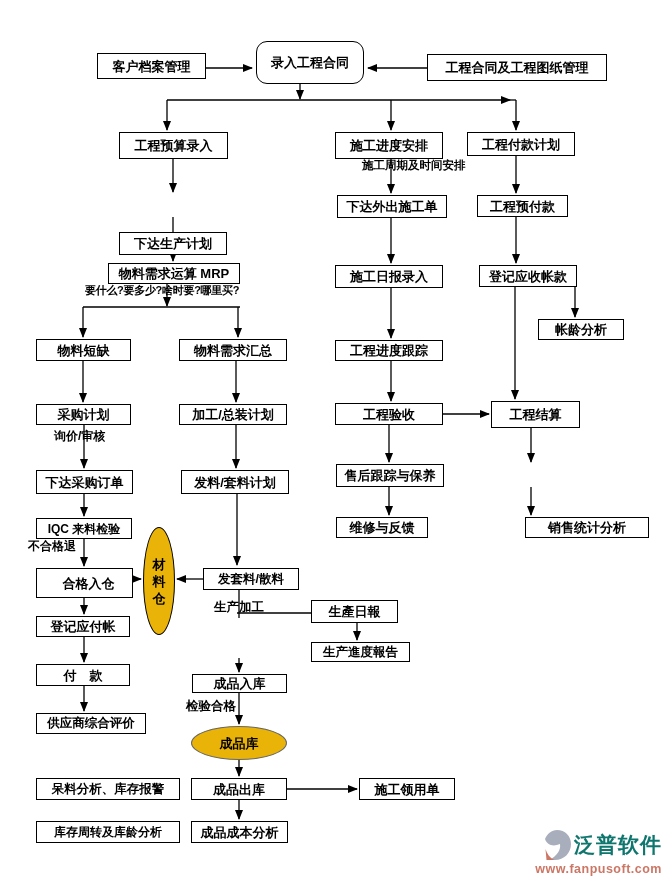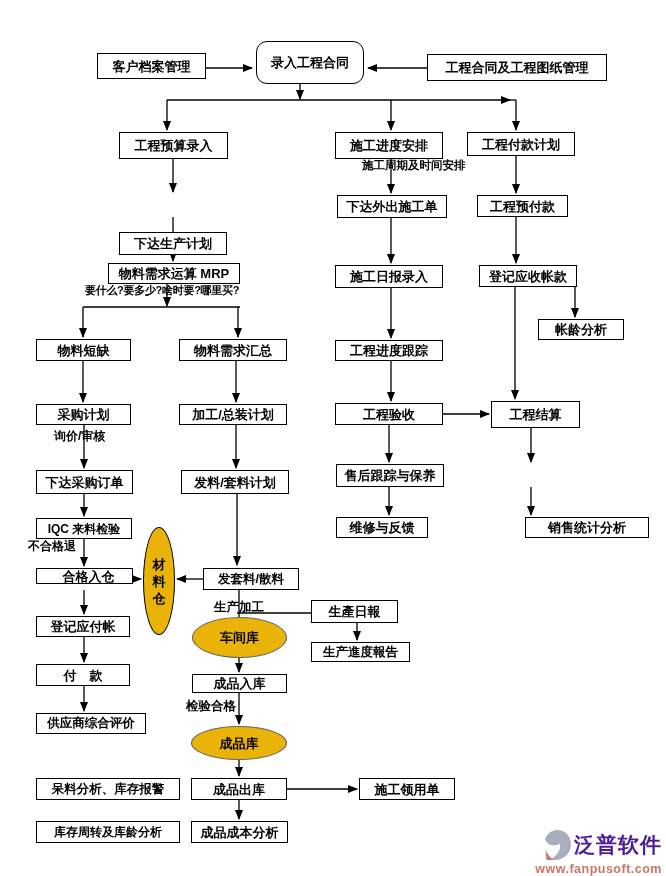--- a/index.html
+++ b/index.html
@@ -109,51 +109,50 @@
   <div class="node" style="left:36px;top:404px;width:95px;height:21px;">采购计划</div>
   <div class="node" style="left:179px;top:404px;width:108px;height:21px;">加工/总装计划</div>
   <div class="node" style="left:335px;top:403px;width:108px;height:22px;">工程验收</div>
   <div class="node" style="left:491px;top:401px;width:89px;height:27px;">工程结算</div>
   <div class="node" style="left:36px;top:470px;width:97px;height:24px;">下达采购订单</div>
   <div class="node" style="left:181px;top:470px;width:108px;height:24px;">发料/套料计划</div>
   <div class="node" style="left:336px;top:464px;width:108px;height:23px;">售后跟踪与保养</div>
   <div class="node" style="left:36px;top:518px;width:96px;height:21px;font-size:12px;">IQC 来料检验</div>
   <div class="node" style="left:336px;top:517px;width:92px;height:21px;">维修与反馈</div>
   <div class="node" style="left:478px;top:517px;width:124px;height:21px;margin-left:47px;">销售统计分析</div>
-  <div class="node" style="left:36px;top:568px;width:97px;height:16px;padding-left:8px;">合格入仓</div>
+  <div class="node" style="left:36px;top:568px;width:97px;height:30px;padding-left:8px;">合格入仓</div>
   <div class="node" style="left:203px;top:568px;width:96px;height:22px;font-size:12.5px;">发套料/散料</div>
   <div class="node" style="left:36px;top:616px;width:94px;height:21px;">登记应付帐</div>
   <div class="node" style="left:311px;top:600px;width:87px;height:23px;">生產日報</div>
   <div class="node" style="left:36px;top:664px;width:94px;height:22px;">付　款</div>
   <div class="node" style="left:311px;top:642px;width:99px;height:20px;font-size:12.5px;">生产進度報告</div>
   <div class="node" style="left:192px;top:674px;width:95px;height:19px;">成品入库</div>
   <div class="node" style="left:36px;top:713px;width:110px;height:21px;font-size:12.5px;">供应商综合评价</div>
   <div class="node" style="left:36px;top:778px;width:144px;height:22px;font-size:12.5px;">呆料分析、库存报警</div>
   <div class="node" style="left:191px;top:778px;width:96px;height:22px;">成品出库</div>
   <div class="node" style="left:359px;top:778px;width:96px;height:22px;">施工领用单</div>
   <div class="node" style="left:36px;top:821px;width:144px;height:22px;font-size:12px;">库存周转及库龄分析</div>
   <div class="node" style="left:191px;top:821px;width:97px;height:22px;">成品成本分析</div>
 
   <div class="ellipse vert" style="left:143px;top:527px;width:32px;height:108px;">
     <span>材料仓</span>
   </div>
-  <div class="ellipse" style="left:192px;top:617px;width:95px;height:41px;">车间库</div>
   <div class="ellipse" style="left:191px;top:726px;width:96px;height:34px;">成品库</div>
 
   <div class="note" style="left:362px;top:160px;font-size:11.5px;">施工周期及时间安排</div>
   <div class="note" style="left:85px;top:285px;font-size:11px;letter-spacing:-0.3px;">要什么?要多少?啥时要?哪里买?</div>
   <div class="note" style="left:54px;top:430px;font-size:12px;">询价/审核</div>
   <div class="note" style="left:28px;top:540px;font-size:12px;">不合格退</div>
   <div class="note" style="left:214px;top:601px;font-size:12.5px;">生产加工</div>
   <div class="note" style="left:186px;top:700px;font-size:12.5px;">检验合格</div>
 
   <div class="logo">
     <div class="logo-row">
       <svg width="30" height="32" viewBox="0 0 30 32">
         <path d="M15 1 C23 1 29 7 29 15 C29 24 22 31 13 31 L7 31 C15 27 19 21 18 15 C11 18 5 16 3 10 C5.5 4.5 9.5 1 15 1 Z" fill="#a9aebc"></path>
         <path d="M3.5 20 C5 25 8 29 12.5 31 L4.5 31 Z" fill="#cc7766"></path>
       </svg>
-      <span class="logo-title" style="color:#4c1d95;text-align:center;">泛普软件</span>
+      <span class="logo-title" style="color:#0f766e;text-align:center;">泛普软件</span>
     </div>
     <span class="logo-url" style="color:#cc7766;">www.fanpusoft.com</span>
   </div>
 
 </div>
 
 </body></html>

